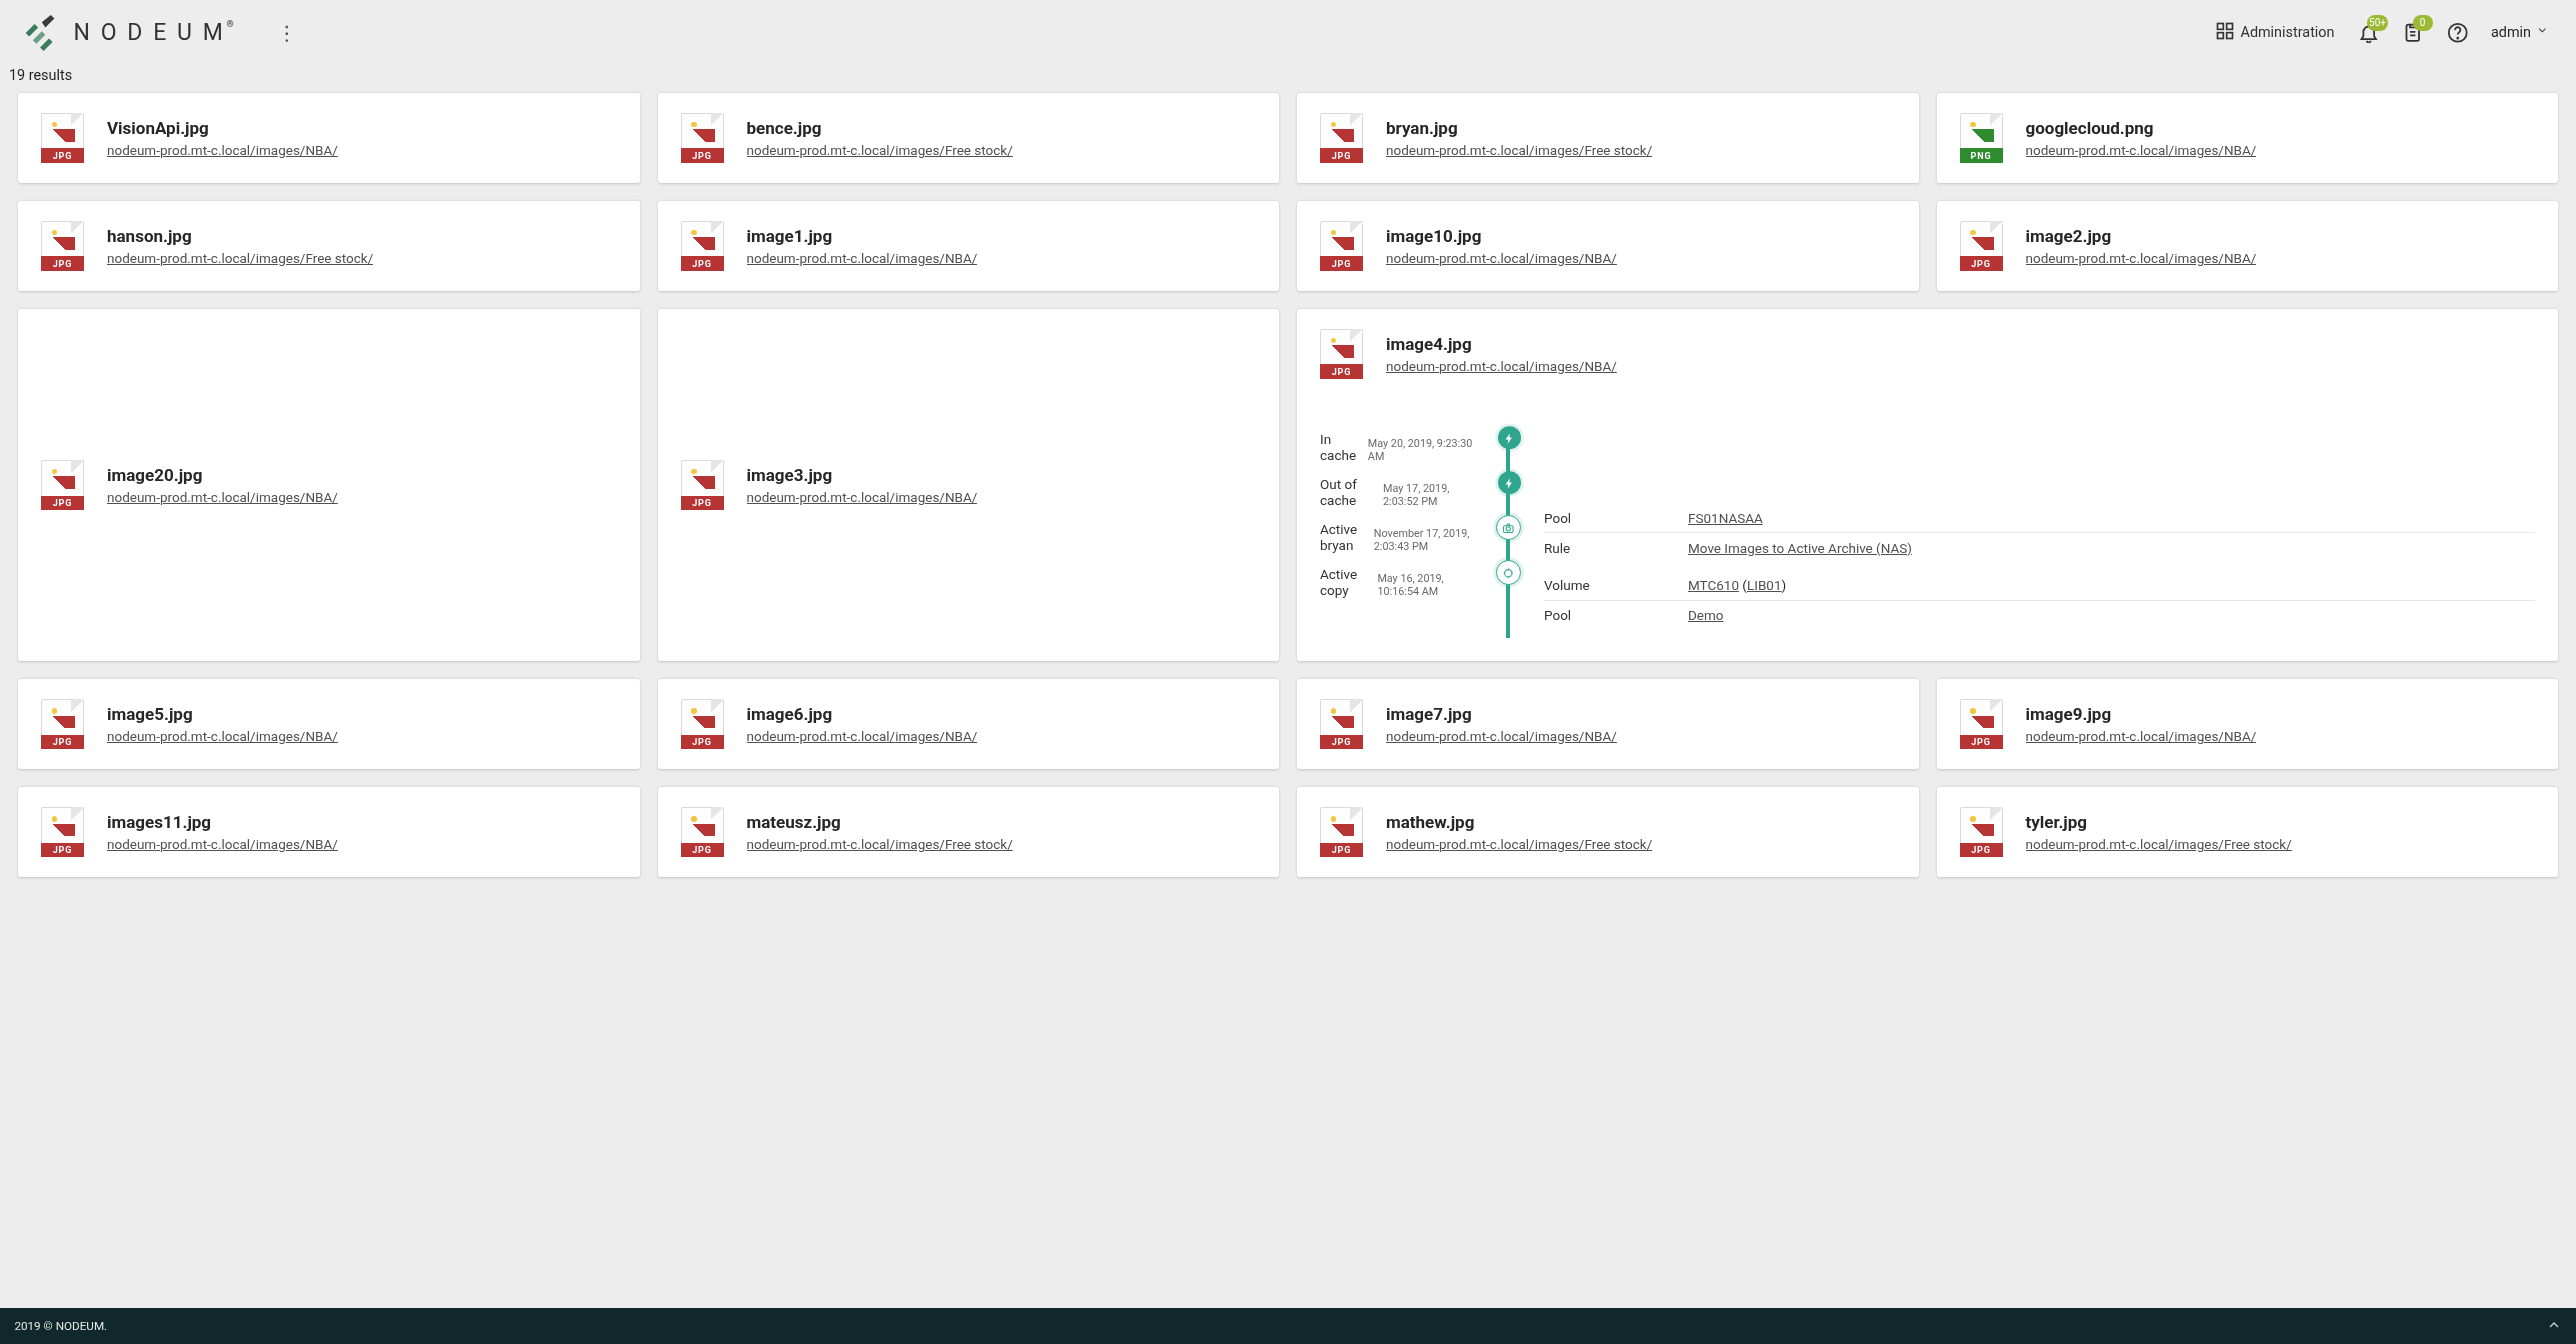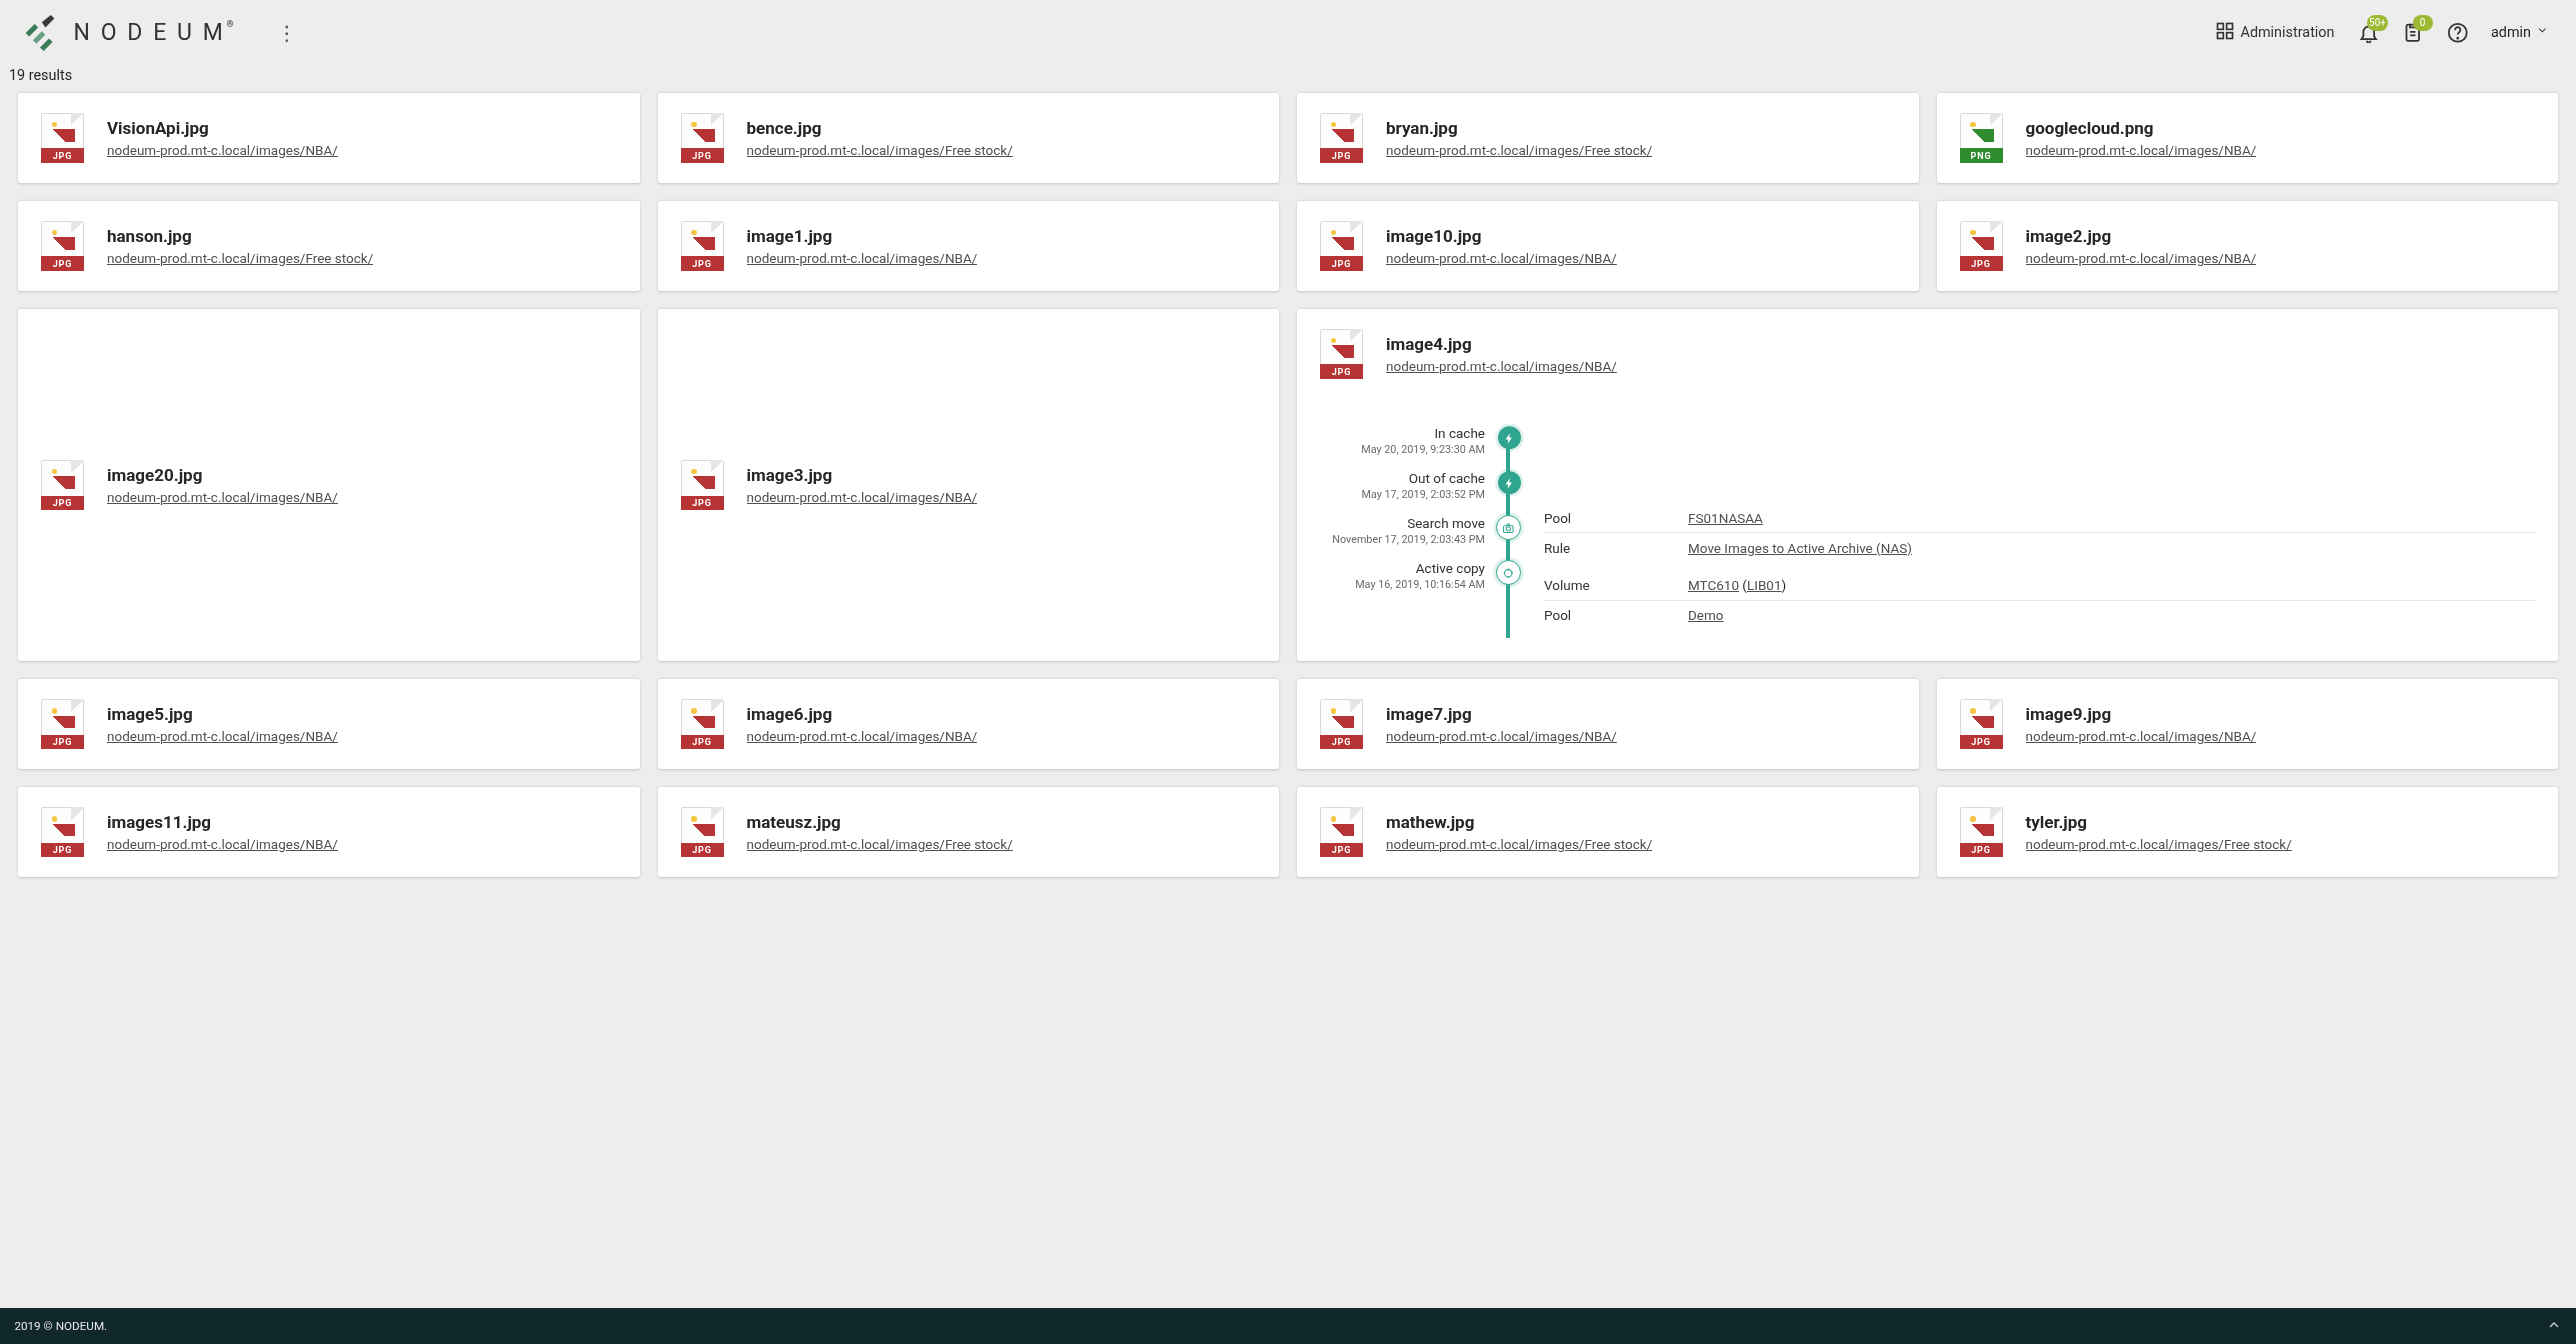--- a/index.html
+++ b/index.html
@@ -52,21 +52,21 @@
   .ftype.png{background:var(--png);}
   .file-icon.png .mtn{background:linear-gradient(45deg,transparent 40%,#2e8b2e 40%);}
   .file-meta{display:flex;flex-direction:column;gap:3.6px;min-width:0;}
   .file-name{font-size:17px;font-weight:700;}
   .file-path{font-size:13.5px;text-decoration:underline;color:var(--link);white-space:nowrap;overflow:hidden;text-overflow:ellipsis;}
   
   .card.expanded{grid-column:span 2;flex-direction:column;align-items:stretch;padding:20px 23px 23px;}
   .expanded .head{display:flex;align-items:center;gap:23px;}
   .timeline-wrap{display:flex;margin-top:16px;}
   .timeline-left{width:206px;display:flex;flex-direction:column;align-items:flex-end;position:relative;}
-  .tl-row{display:flex;flex-direction:column;align-items:flex-end;padding-right:41px;position:relative;min-height:45px;justify-content:center;}
+  .tl-row{display:flex;flex-direction:row;align-items:flex-end;padding-right:41px;position:relative;min-height:45px;justify-content:center;}
   .tl-label{font-size:13.5px;color:#333;}
   .tl-date{font-size:10.8px;color:var(--muted);margin-top:1.8px;}
   .tl-dot{position:absolute;right:5.4px;top:50%;transform:translateY(-60%);width:23px;height:23px;border-radius:50%;background:var(--green);color:#fff;display:flex;align-items:center;justify-content:center;box-shadow:0 0 0 2.7px rgba(47,165,144,.15);}
   .tl-dot.outline{background:#fff;color:var(--green);border:1.8px solid var(--green);}
   .tl-dot svg{width:12.6px;height:12.6px;}
   .tl-line{position:absolute;right:16px;top:10.8px;bottom:0;width:3.6px;background:var(--green);z-index:-0;}
   .timeline-right{flex:1;padding-left:18px;display:flex;flex-direction:column;justify-content:flex-end;}
   .detail-group{margin-bottom:9px;}
   .detail-row{display:flex;align-items:center;border-bottom:0.9px solid #e6e6e6;padding:6.3px 0;gap:18px;}
   .detail-row:last-child{border-bottom:none;}
@@ -326,21 +326,21 @@
       <div class="tl-row">
         <span class="tl-label">Out of cache</span>
         <span class="tl-date">May 17, 2019, 2:03:52 PM</span>
         <span class="tl-dot ">
               <svg viewBox="0 0 24 24" fill="currentColor">
                 <path d="M13 2L5 14h5l-1 8 8-12h-5l1-8z"></path>
               </svg>
             </span>
       </div>
       <div class="tl-row">
-        <span class="tl-label">Search move</span>
+        <span class="tl-label">Active bryan</span>
         <span class="tl-date">November 17, 2019, 2:03:43 PM</span>
         <span class="tl-dot outline">
               <svg viewBox="0 0 24 24" fill="none" stroke="currentColor" stroke-width="2">
                 <rect x="3" y="7" width="18" height="13" rx="2"></rect>
                 <circle cx="12" cy="13" r="4"></circle>
                 <path d="M9 7l1-3h4l1 3"></path>
               </svg>
             </span>
       </div>
       <div class="tl-row">

